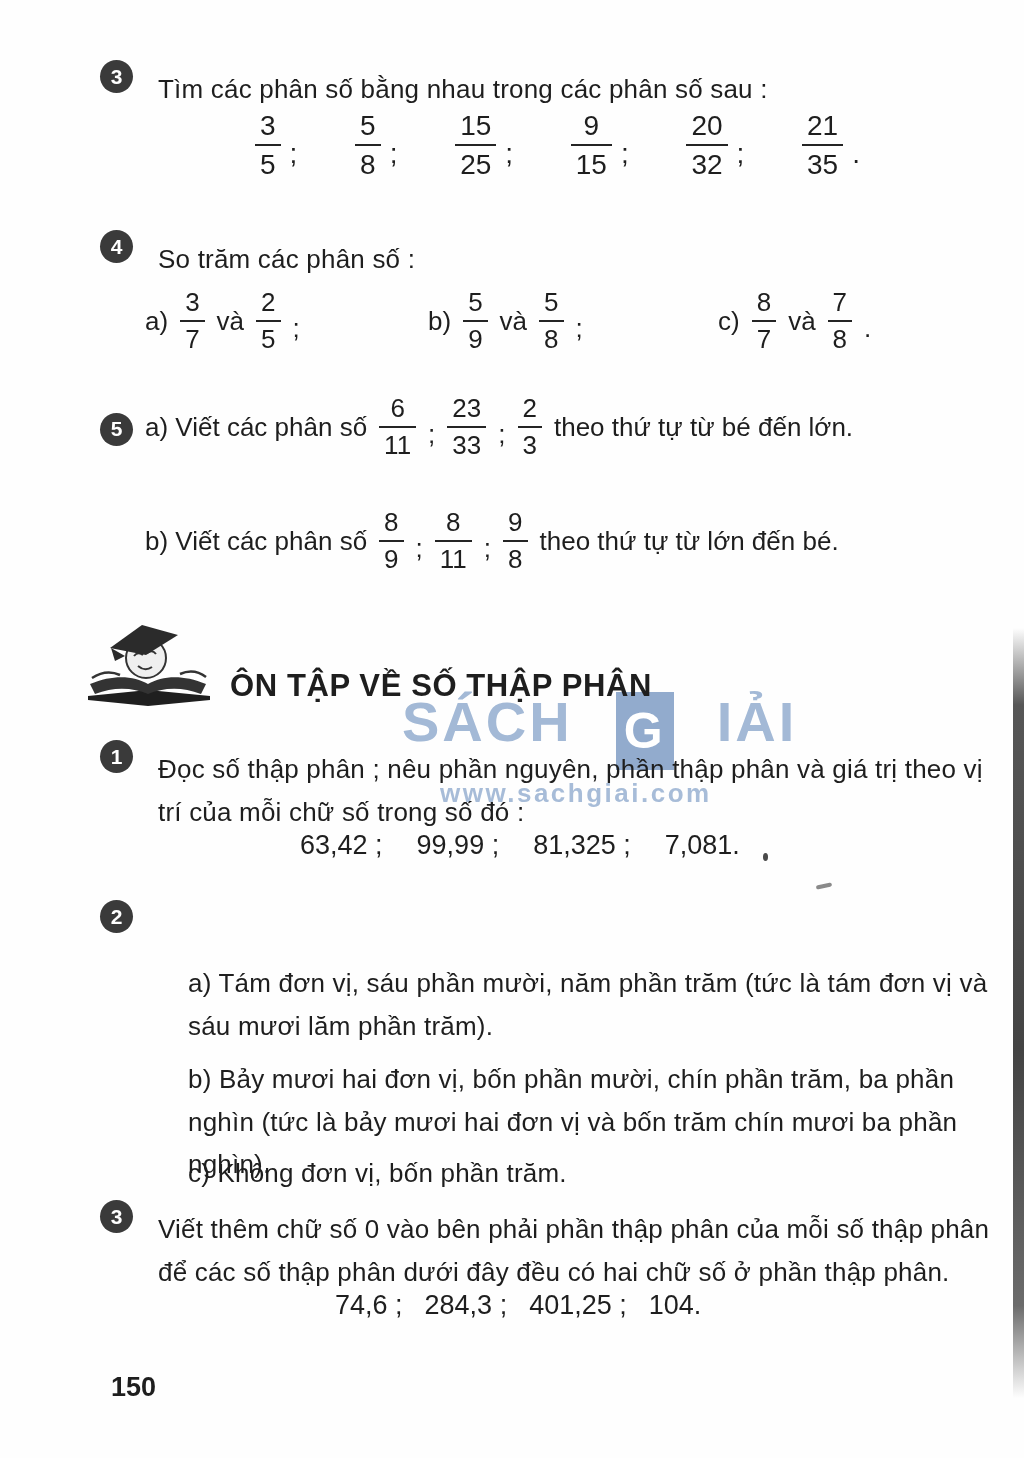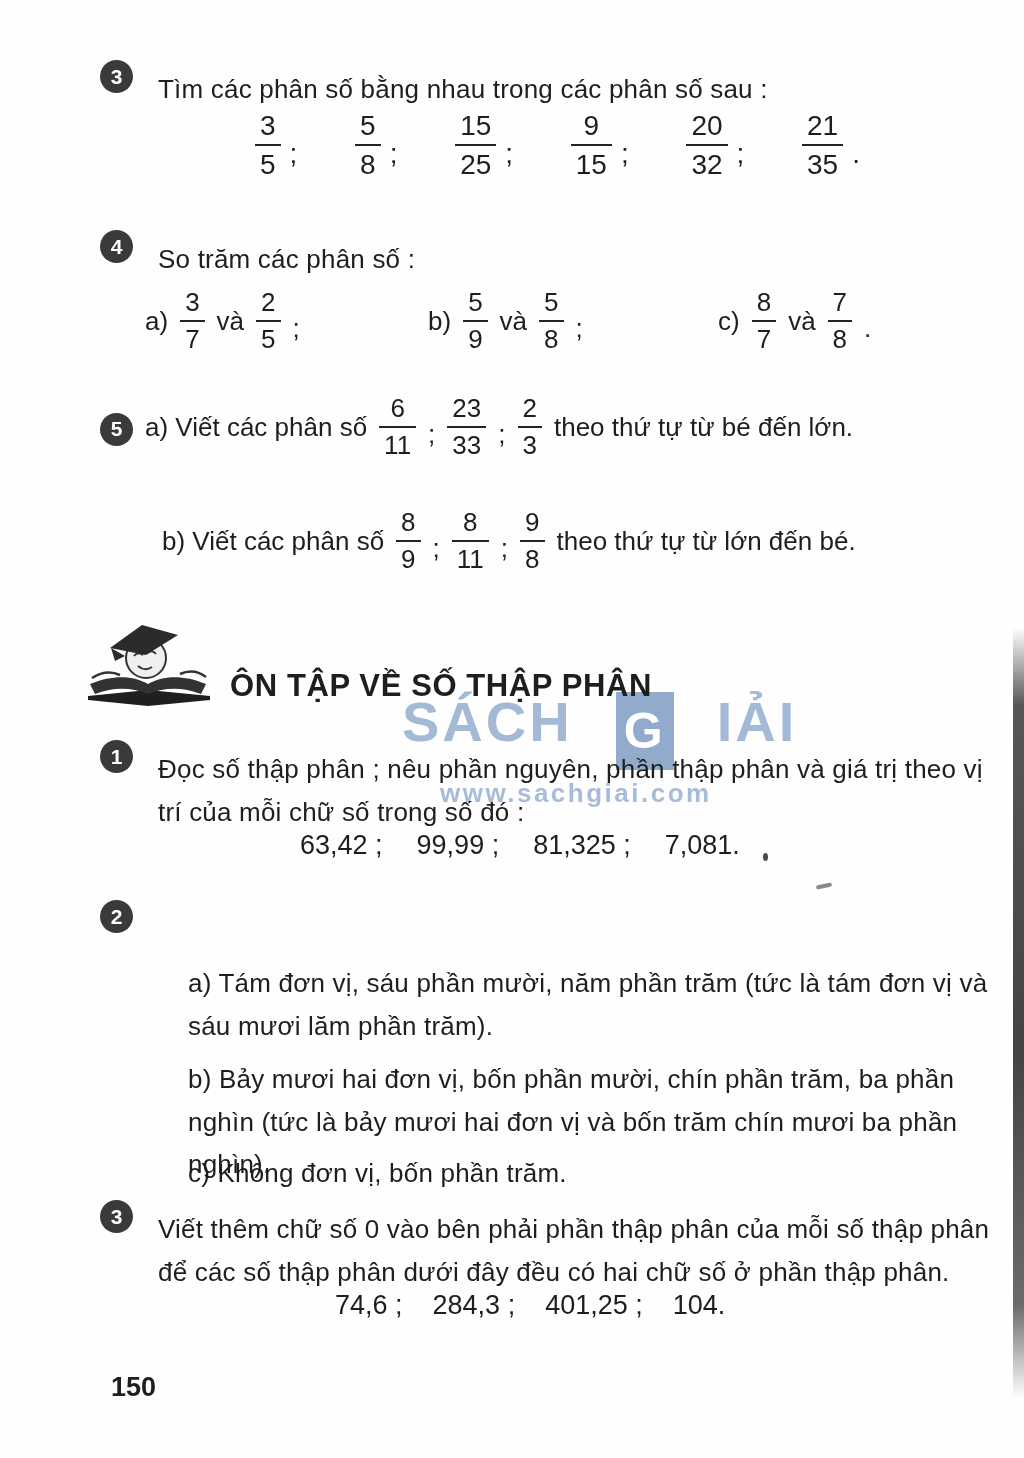--- a/index.html
+++ b/index.html
@@ -166,21 +166,21 @@
         <span class="den">33</span>
       </span>
     <span class="mid-sep">;</span>
     <span class="frac">
         <span class="num">2</span>
         <span class="den">3</span>
       </span>
     <span>theo thứ tự từ bé đến lớn.</span>
   </div>
 
-  <div class="abs ex5line" style="left:162px; top:508px;">
+  <div class="abs ex5line" style="left:145px; top:508px;">
     <span>b) Viết các phân số</span>
     <span class="frac">
         <span class="num">8</span>
         <span class="den">9</span>
       </span>
     <span class="mid-sep">;</span>
     <span class="frac">
         <span class="num">8</span>
         <span class="den">11</span>
       </span>
@@ -222,21 +222,21 @@
     <div class="badge">2</div>
   </div>
   <p class="abs para" style="left:176px; top:950px; width:838px;">a) Tám đơn vị, sáu phần mười, năm phần trăm (tức là tám đơn vị và sáu mươi lăm phần trăm).</p>
   <p class="abs para" style="left:176px; top:1046px; width:838px;">b) Bảy mươi hai đơn vị, bốn phần mười, chín phần trăm, ba phần nghìn (tức là bảy mươi hai đơn vị và bốn trăm chín mươi ba phần nghìn).</p>
   <p class="abs para" style="left:176px; top:1140px; width:838px;">c) Không đơn vị, bốn phần trăm.</p>
 
   <div class="abs exline" style="left:100px; top:1196px; width:912px;">
     <div class="badge">3</div>
     <p class="prompt">Viết thêm chữ số 0 vào bên phải phần thập phân của mỗi số thập phân để các số thập phân dưới đây đều có hai chữ số ở phần thập phân.</p>
   </div>
-  <div class="abs numrow" style="left:335px; top:1290px; gap:30px;">
+  <div class="abs numrow" style="left:335px; top:1290px; gap:22px;">
     <span>74,6 ;</span>
     <span>284,3 ;</span>
     <span>401,25 ;</span>
     <span>104.</span>
   </div>
 
   <div class="abs pageno" style="left:103px; top:1372px;">150</div>
 
   <div class="edge-shadow"></div>
   <div class="abs spec-dot"></div>

